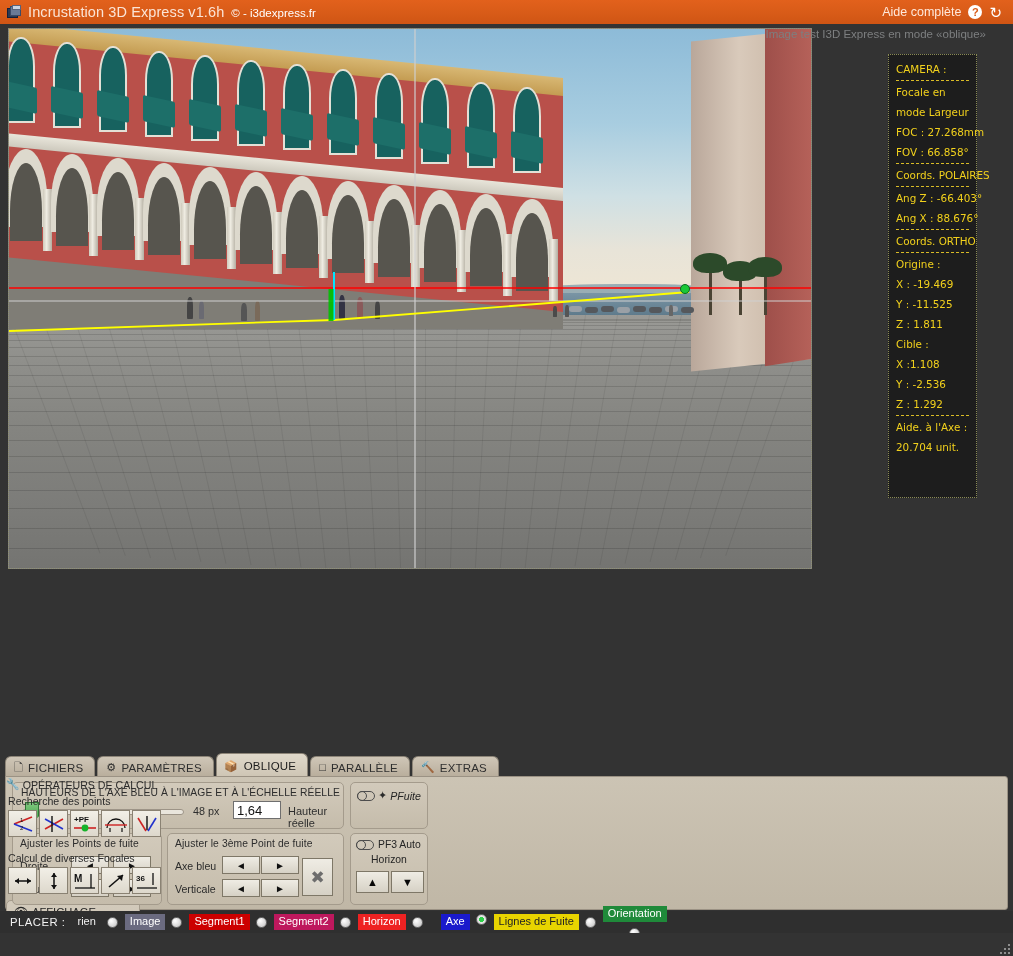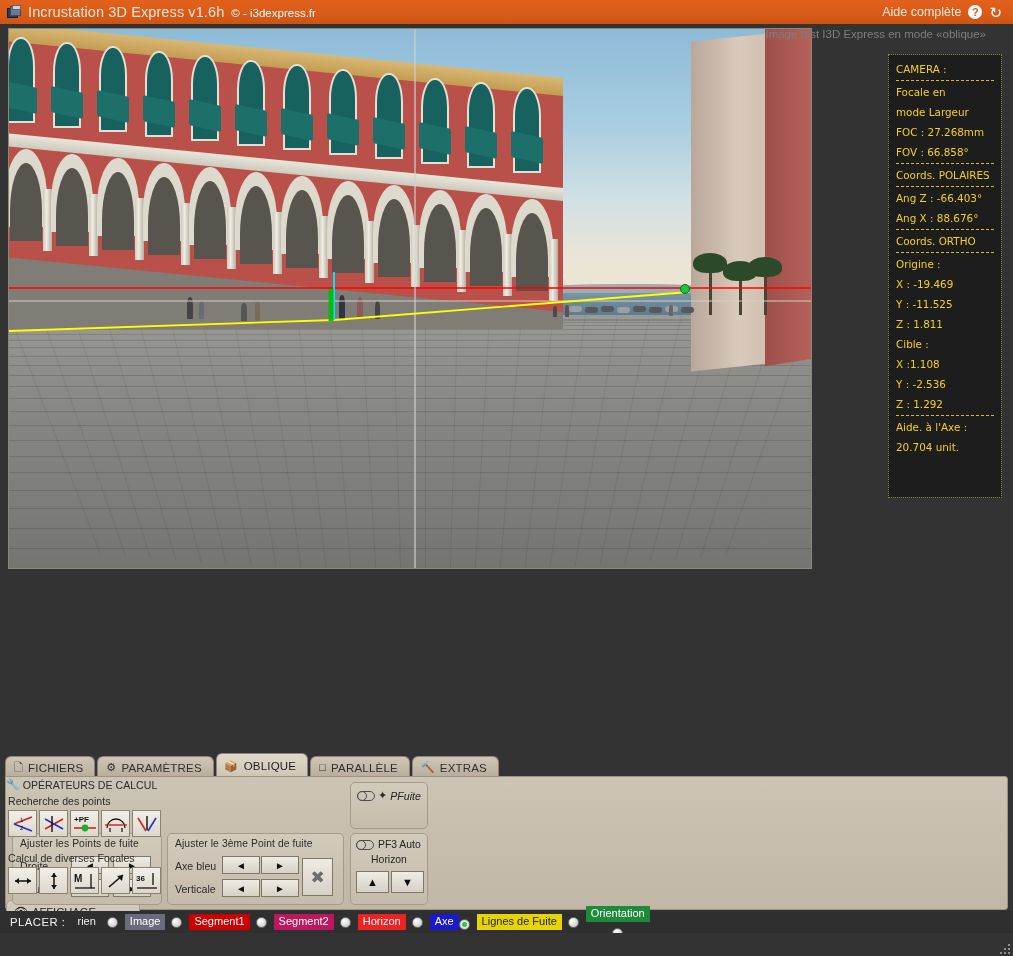--- a/index.html
+++ b/index.html
@@ -158,21 +158,21 @@
   
   #overlay { position:absolute; inset:0; pointer-events:none; }
 
   #caption {
     position:absolute; right:6px; top:4px;
     color:#7d7f80; font-size:11.5px; white-space:nowrap;
   }
 
   
   #infopanel {
-    position:absolute; left:888px; top:30px; width:114px; height:444px;
+    position:absolute; left:888px; top:30px; width:89px; height:444px;
     background:#1d1d1d; border:1px dotted #8a8a55;
     padding:4px 5px 4px 7px;
   }
   #infopanel .ln {
     color:#f2d11c; font-size:10.4px; line-height:20px; white-space:nowrap;
     font-family:"DejaVu Sans", sans-serif;
   }
   #infopanel .sep {
     border-top:1px dashed #d9bb26; height:0; margin:1px 2px 1px 0;
   }
@@ -585,20 +585,28 @@
         <span>PARALLÈLE</span>
       </div>
       <div class="tab">
         <span class="tic">🔨</span>
         <span>EXTRAS</span>
       </div>
     </div>
 
   <div id="panelbar">
 
+    <div class="grp" id="g-heights">
+      <div class="grp-title" style="position:absolute;left:8px;top:4px;">HAUTEURS DE L'AXE BLEU À L'IMAGE ET À L'ÉCHELLE RÉELLE</div>
+      <div id="sld-track"></div>
+      <div id="sld-thumb"></div>
+      <div id="px-label">48 px</div>
+      <div id="hauteur-input">1,64</div>
+      <div id="hauteur-label">Hauteur réelle</div>
+    </div>
 
     <div class="grp" id="g-pf">
       <div class="grp-title" style="position:absolute;left:7px;top:4px;">Ajuster les Points de fuite</div>
       <div class="rowlabel" style="left:7px;top:26px;">Droite</div>
       <div class="arwbtn" style="left:58px;top:22px;">◄</div>
       <div class="arwbtn" style="left:100px;top:22px;">►</div>
       <div class="rowlabel" style="left:7px;top:49px;">Gauche</div>
       <div class="arwbtn" style="left:58px;top:45px;">◄</div>
       <div class="arwbtn" style="left:100px;top:45px;">►</div>
     </div>
@@ -755,21 +763,21 @@
         <span class="pl-radio"></span>
       </span>
       <span style="display: flex; align-items: center; gap: 6px;">
         <span class="pl-chip" style="background: #be185d; color: rgb(255, 255, 255);">Segment2</span>
         <span class="pl-radio"></span>
       </span>
       <span style="display: flex; align-items: center; gap: 6px;">
         <span class="pl-chip" style="background: rgb(238, 34, 34); color: rgb(255, 255, 255);">Horizon</span>
         <span class="pl-radio"></span>
       </span>
-      <span style="display: flex; align-items: flex-end; ">
+      <span style="display: flex; align-items: flex-start; gap: 6px; margin-left: 11px;">
         <span class="pl-chip" style="background: rgb(26, 26, 204); color: rgb(255, 255, 255);">Axe</span>
         <span class="pl-radio sel"></span>
       </span>
       <span style="display: flex; align-items: center; gap: 6px;">
         <span class="pl-chip" style="background: rgb(232, 212, 0); color: rgb(34, 34, 34);">Lignes de Fuite</span>
         <span class="pl-radio"></span>
       </span>
       <span style="display: flex; align-items: center; gap: 6px; flex-direction: column;">
         <span class="pl-chip" style="background: rgb(31, 138, 58); color: rgb(255, 255, 255);">Orientation</span>
         <span class="pl-radio"></span>

